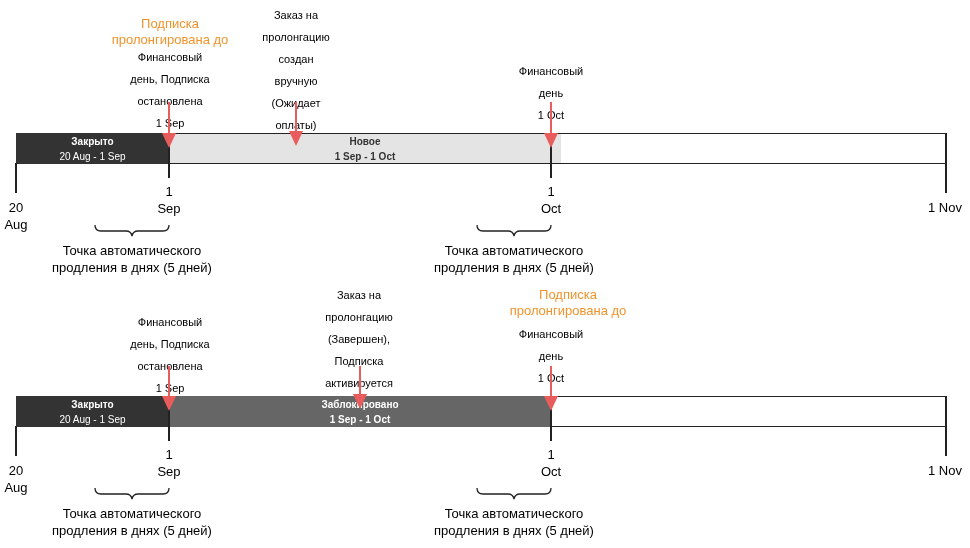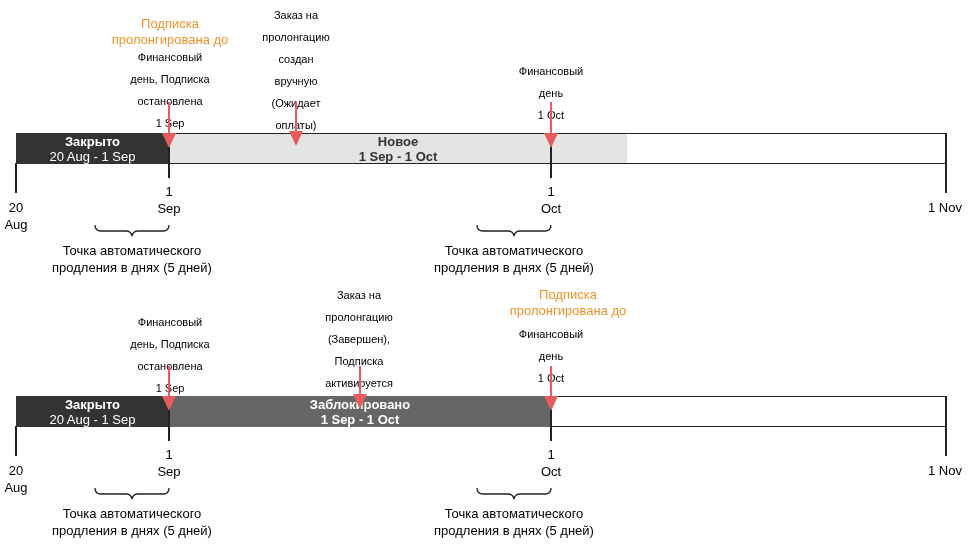--- a/index.html
+++ b/index.html
@@ -3,21 +3,21 @@
 <meta charset="utf-8">
 <style>
   html, body { margin: 0; padding: 0; background: #ffffff; }
   body { width: 970px; height: 548px; position: relative; overflow: hidden;
          font-family: "Liberation Sans", sans-serif; color: #000; }
   .txt { position: absolute; text-align: center; font-size: 11px; line-height: 22px; white-space: pre-line; }
   .orange { color: #F0932B; font-size: 13px; line-height: 16px; }
   .tick-label { position: absolute; text-align: center; font-size: 13px; line-height: 17px; white-space: pre-line; }
   .brace-label { position: absolute; text-align: center; font-size: 13px; line-height: 17px; white-space: pre-line; width: 200px; }
   .bar-outline { position: absolute; border: 1.5px solid #222; box-sizing: border-box; background: #fff; }
-  .seg { position: absolute; box-sizing: border-box; display: flex; flex-direction: column; align-items: center; justify-content: center; font-size: 13px; line-height: 15px; font-weight: bold; }
+  .seg { position: absolute; box-sizing: border-box; display: flex; flex-direction: column; align-items: center; justify-content: center; font-size: 10px; line-height: 15px; font-weight: bold; }
   .seg .dates { font-weight: normal; }
   .seg.closed { background: #333333; color: #fff; }
   .seg.closed .dates { font-weight: normal; text-align: center; }
   .seg.new { background: #e4e4e4; color: #333; }
   .seg.new .dates { font-weight: bold; }
   .seg.blocked { background: #666666; color: #fff; }
   .seg.blocked .dates { font-weight: bold; }
   .vline { position: absolute; width: 0; border-left: 2px solid #222; }
   svg { position: absolute; left: 0; top: 0; overflow: visible; }
 </style>
@@ -42,21 +42,21 @@
 11 Sep</div>
   <div class="txt" style="left:491px; top:60px; width:120px;">Финансовый
 день
 1 Oct</div>
 
   <div class="bar-outline" style="left:16px; top:133px; width:931px; height:31px;"></div>
   <div class="seg closed" style="left:16px; top:133px; width:153px; height:31px;">
     <span>Закрыто</span>
     <span class="dates">20 Aug - 1 Sep</span>
   </div>
-  <div class="seg new" style="left:169px; top:134px; width:458px; height:29px;">
+  <div class="seg new" style="left:169px; top:134px; width:392px; height:29px;">
     <span>Новое</span>
     <span class="dates">1 Sep - 1 Oct</span>
   </div>
 
   <div class="vline" style="left:15px; top:163px; height:30px;"></div>
   <div class="vline" style="left:168px; top:133px; height:45px;"></div>
   <div class="vline" style="left:550px; top:133px; height:45px;"></div>
   <div class="vline" style="left:945px; top:133px; height:60px;"></div>
 
   <div class="tick-label" style="left:0px; top:199px; width:32px;">20

